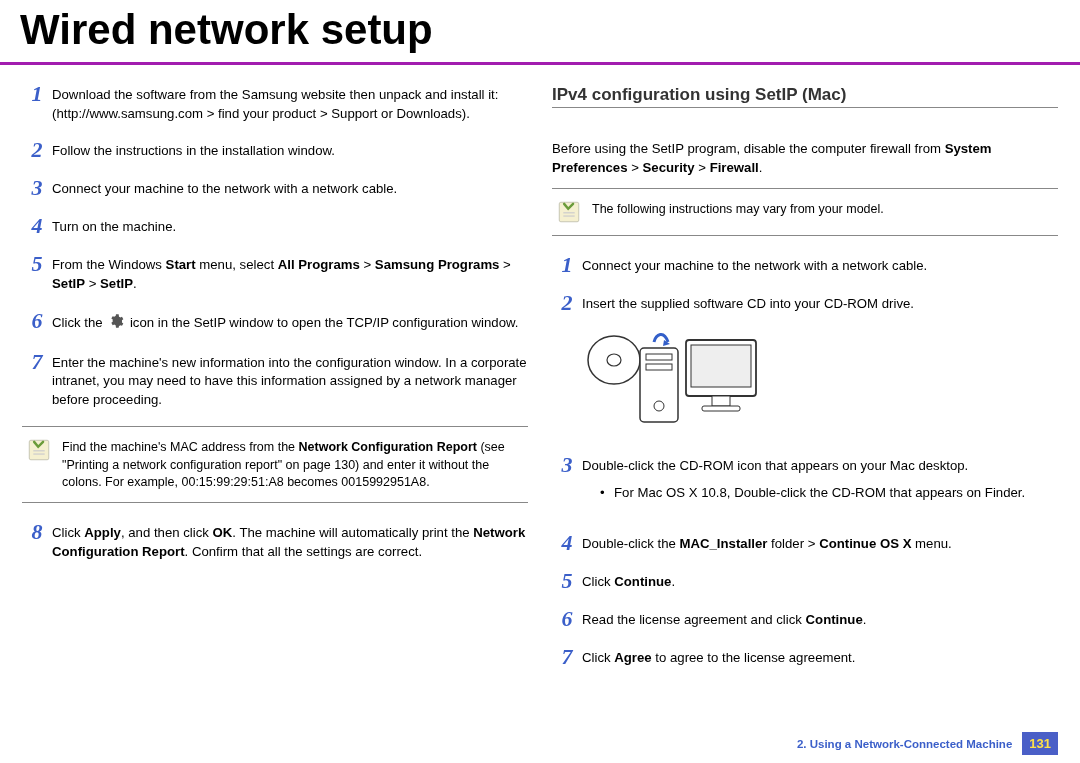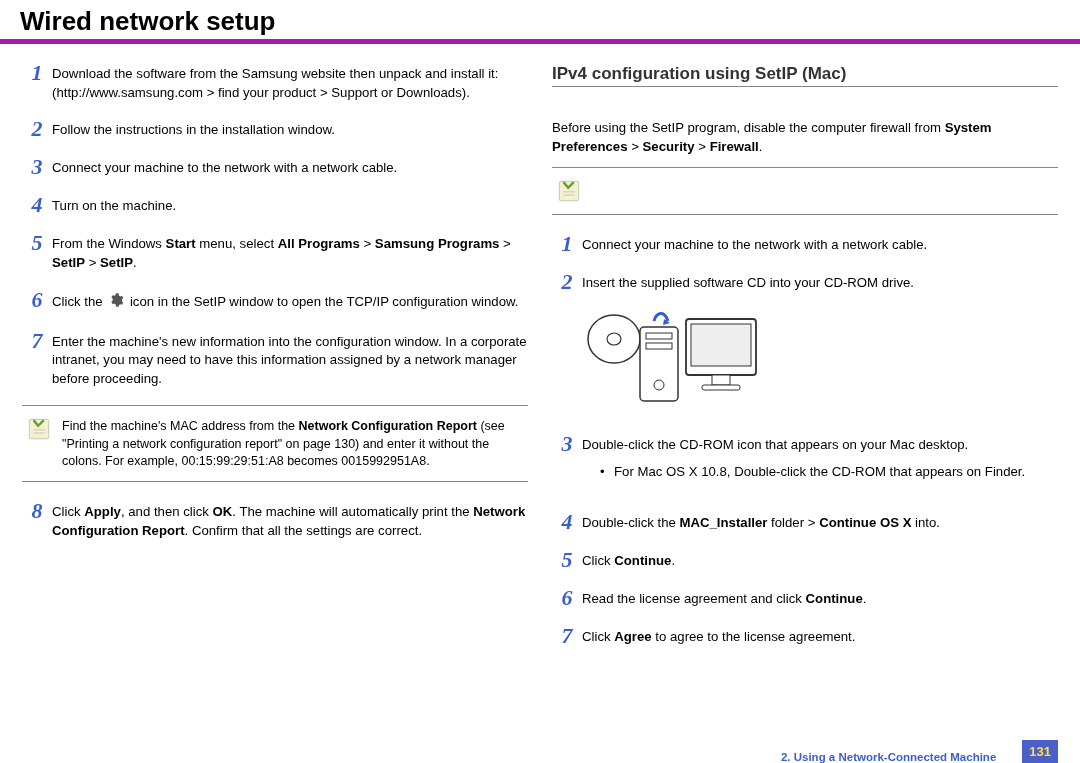--- a/index.html
+++ b/index.html
@@ -6,24 +6,24 @@
   body {
     font-family: "Segoe UI", "Myriad Pro", Arial, sans-serif;
     background: #fff;
     color: #000;
     width: 1080px;
     height: 763px;
     position: relative;
     overflow: hidden;
   }
   .page-title {
-    font-size: 26px;
-    font-weight: bold;
-    padding: 6px 0 2px 20px;
-    border-bottom: 5px solid #a21caf;
+    font-size: 42px;
+    font-weight: bold;
+    padding: 6px 0 8px 20px;
+    border-bottom: 3px solid #a21caf;
   }
   .columns {
     display: flex;
     padding: 18px 22px 0 22px;
     gap: 24px;
   }
   .col {
     flex: 1;
     min-width: 0;
     font-size: 13.2px;
@@ -77,25 +77,25 @@
     content: "•";
     position: absolute;
     left: 0;
     top: 0;
   }
   .cd-illustration {
     margin: 4px 0 14px 32px;
   }
   .footer {
     position: absolute;
-    bottom: 0;
+    bottom: 8px;
     right: 22px;
     display: flex;
-    align-items: flex-end;
-    gap: 26px;
+    align-items: center;
+    gap: 10px;
     font-size: 11.5px;
   }
   .footer-chapter {
     color: #3b5fc9;
     font-weight: bold;
   }
   .footer-page {
     background: #4a5fc7;
     color: #fde047;
     font-weight: bold;
@@ -196,20 +196,21 @@
 
     <div class="note-box">
       <div class="note-icon">
         <svg width="26" height="26" viewBox="0 0 32 32">
           <rect x="4" y="4" width="24" height="24" rx="2" fill="#f5f0d0" stroke="#bba" stroke-width="1"></rect>
           <path d="M10 6 l5 6 l6 -6" fill="none" stroke="#6a9b3a" stroke-width="3" stroke-linecap="round"></path>
           <line x1="9" y1="17" x2="23" y2="17" stroke="#ccc" stroke-width="1.5"></line>
           <line x1="9" y1="21" x2="23" y2="21" stroke="#ccc" stroke-width="1.5"></line>
         </svg>
       </div>
+      <div class="note-body">The following instructions may vary from your model.</div>
     </div>
 
     <div class="step">
       <div class="step-num">1</div>
       <div class="step-body">Connect your machine to the network with a network cable.</div>
     </div>
 
     <div class="step" style="margin-bottom:6px;">
       <div class="step-num">2</div>
       <div class="step-body">Insert the supplied software CD into your CD-ROM drive.</div>
@@ -240,21 +241,21 @@
       <div class="step-num">3</div>
       <div class="step-body">
         <span>Double-click the CD-ROM icon that appears on your Mac desktop.</span>
         <div class="sub-bullet">For Mac OS X 10.8, Double-click the CD-ROM that appears on Finder.</div>
       </div>
     </div>
 
     <div class="step">
       <div class="step-num">4</div>
       <div class="step-body">
-        <span>Double-click the </span><b>MAC_Installer</b><span> folder &gt; </span><b>Continue OS X</b><span> into.</span>
+        <span>Double-click the </span><b>MAC_Installer</b><span> folder &gt; </span><b>Continue OS X</b><span> menu.</span>
       </div>
     </div>
 
     <div class="step">
       <div class="step-num">5</div>
       <div class="step-body">
         <span>Click </span><b>Continue</b><span>.</span>
       </div>
     </div>
 

